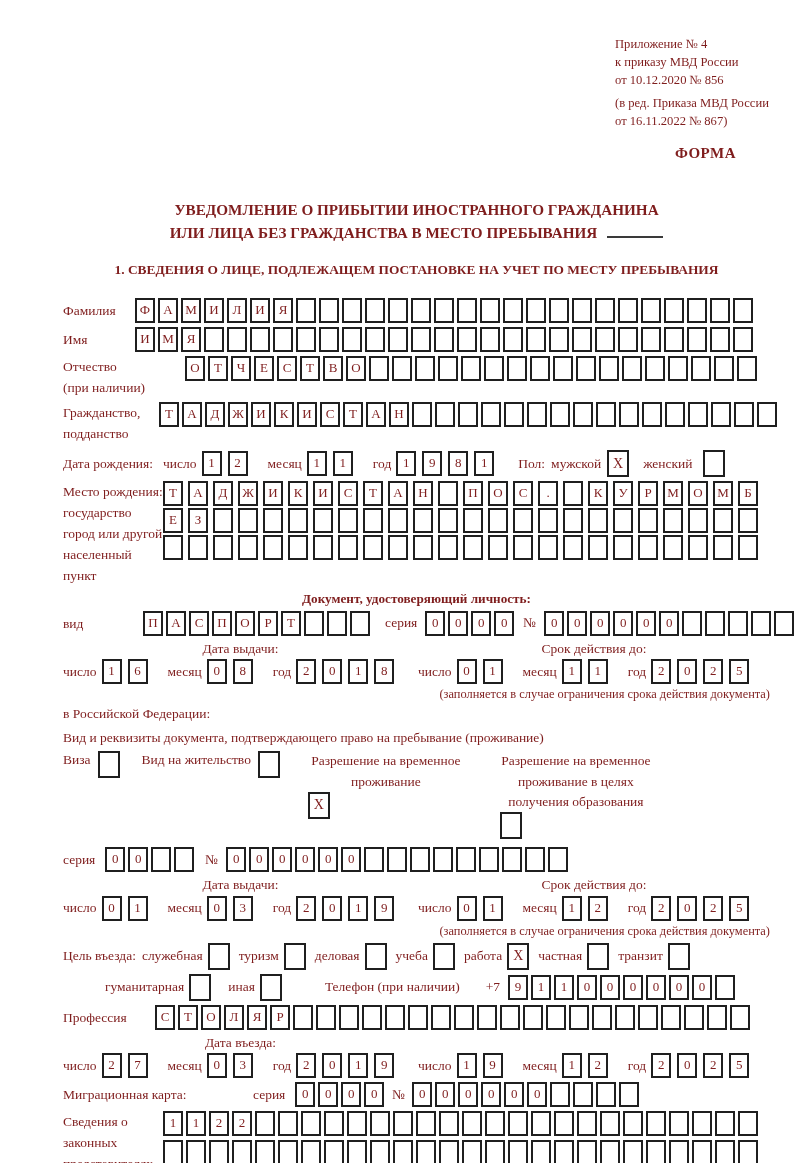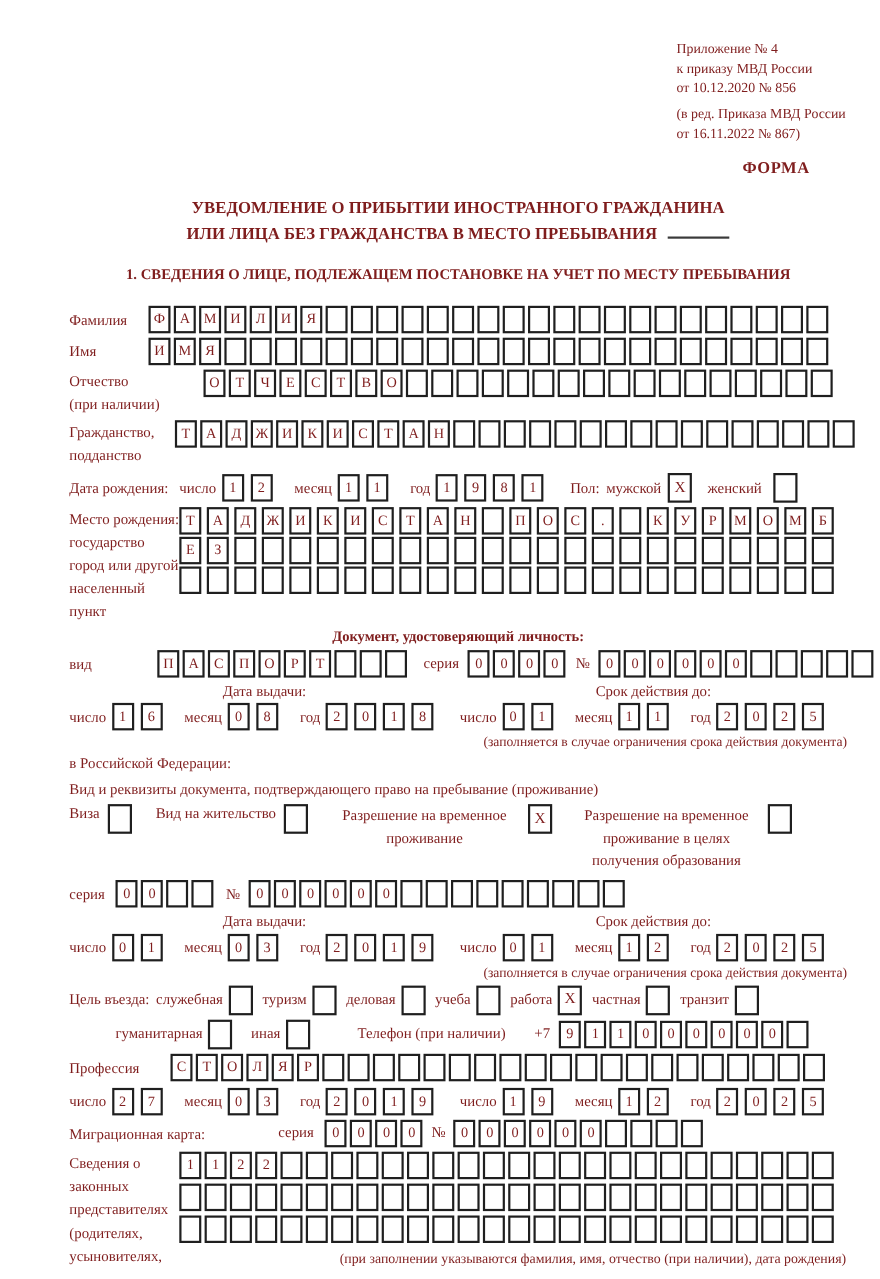--- a/index.html
+++ b/index.html
@@ -7,21 +7,21 @@
     position:relative;width:800px;height:1163px;box-sizing:border-box;
     background:#fff;color:#7f1d1d;
     font-family:"Liberation Serif","DejaVu Serif",serif;
     font-size:13.5px;line-height:1.3;
     padding:36px 30px 10px 63px;overflow:hidden;
   }
   
   .apx{margin-left:552px;font-size:12.6px;line-height:1.42;}
   .apx .g2{margin-top:5px;}
   .forma{text-align:right;padding-right:34px;font-weight:bold;font-size:15px;margin-top:14px;letter-spacing:.5px;}
-  .title{text-align:center;font-weight:bold;font-size:15.2px;line-height:1.55;margin-top:14px;}
+  .title{text-align:center;font-weight:bold;font-size:15.2px;line-height:1.55;margin-top:34px;}
   .blankline{display:inline-block;width:56px;border-bottom:2.5px solid #3a3a3a;height:14px;margin-left:10px;vertical-align:baseline;}
   .sec{text-align:center;font-weight:bold;font-size:13.4px;margin-top:16px;}
   .frm{margin-top:20px;}
   
   .row{display:flex;align-items:center;margin-bottom:4px;}
   .row.top{align-items:flex-start;}
   .lblcol{flex-shrink:0;line-height:21px;}
   .lw1{width:72px;} .lw2{width:122px;} .lw3{width:96px;} .lw4{width:80px;}
   .lw5{width:100px;} .lw6{width:92px;} .lw7{width:190px;}
   
@@ -44,21 +44,21 @@
   .dgrp.left{width:355px;}
   .dlbl{margin-right:5px;}
   .dgrp .boxes{margin-right:14px;}
   .dgrp .box{margin-right:6px;}
   .note{font-size:12.4px;text-align:right;margin-bottom:3px;}
   .plain{margin-bottom:5px;}
   
   .opts{display:flex;align-items:flex-start;margin-top:4px;margin-bottom:8px;}
   .optlbl{margin-right:7px;}
   .optgap{margin-left:22px;}
-  .optw{display:flex;align-items:flex-start;margin-left:20px;}
+  .optw{display:flex;align-items:flex-start;margin-left:20px;flex-direction:column;}
   .optw .txt{text-align:center;line-height:1.5;}
   .optw .w3{width:172px;} .optw .w4{width:168px;}
   .optw .cbox{margin-left:8px;}
   
   .popt{display:flex;align-items:center;margin-right:9px;}
   .popt .plbl{margin-right:5px;}
   .indent{padding-left:42px;}
   .phlbl{margin-left:34px;}
   .phpre{margin-left:26px;margin-right:8px;}
   .repnote{font-size:12.6px;margin-left:96px;margin-top:6px;text-align:center;width:560px;}
@@ -607,20 +607,21 @@
           <div class="box"></div>
           <div class="box"></div>
           <div class="box"></div>
           <div class="box"></div>
           <div class="box"></div>
           <div class="box"></div>
         </div>
     </div>
 
     <div class="dhead mt4">
+      <div class="dh-left">Дата въезда:</div>
     </div>
     <div class="drow">
       <div class="dgrp left">
         <span class="dlbl">число</span>
         <span class="boxes">
             <div class="box">2</div>
             <div class="box">7</div>
           </span>
         <span class="dlbl">месяц</span>
         <span class="boxes">

